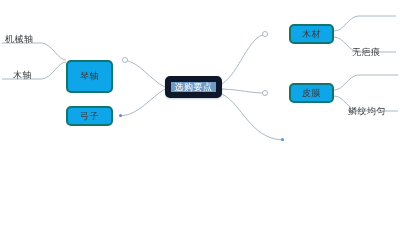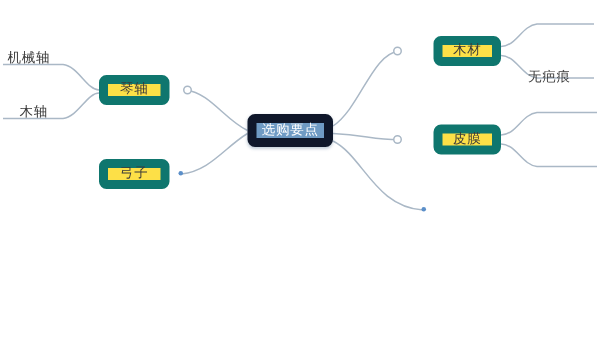--- a/index.html
+++ b/index.html
@@ -37,22 +37,22 @@
     background: #6f9bc4;
     border: 6px solid #0f172a;
     border-radius: 5px;
     color: #ffffff;
     font-size: 9px;
     letter-spacing: 0.5px;
     box-shadow: 0 1px 2px rgba(90,120,150,0.35);
   }
   
   .node-box {
-    background: #fde047;
-    border: 6px solid #0f766e;
+    background: #0ea5e9;
+    border: 2px solid #0f766e;
     border-radius: 5px;
     color: #3b3b3b;
     font-size: 9px;
     letter-spacing: 0.5px;
   }
   
   .node-leaf {
     background: transparent;
     border: none;
     color: #3b3b3b;
@@ -107,31 +107,32 @@
   </svg>
 
   <div class="conn-ring" style="left:122px; top:57px;"></div>
   <div class="conn-dot" style="left:119px; top:114px;"></div>
   <div class="conn-ring" style="left:262px; top:31px;"></div>
   <div class="conn-ring" style="left:262px; top:90px;"></div>
   <div class="conn-dot" style="left:281px; top:138px;"></div>
 
   <div class="node node-root" style="left:165px; top:76px; width:57px; height:22px;">选购要点</div>
 
-  <div class="node node-box" style="left:66px; top:50px; width:47px; height:20px;">琴轴</div>
+  <div class="node node-box" style="left:66px; top:60px; width:47px; height:33px;">琴轴</div>
 
   <div class="node node-leaf" style="left:13px; top:67px; width:40px; height:16px; justify-content:flex-start;">木轴</div>
 
   <div class="node node-leaf" style="left:5px; top:31px; width:48px; height:16px; justify-content:flex-start;">机械轴</div>
 
   <div class="node node-box" style="left:66px; top:106px; width:47px; height:20px;">弓子</div>
 
   <div class="node node-box" style="left:289px; top:24px; width:45px; height:20px;">木材</div>
 
 
   <div class="node node-leaf" style="left:352px; top:44px; width:44px; height:16px; justify-content:flex-start;">无疤痕</div>
 
   <div class="node node-box" style="left:289px; top:83px; width:45px; height:20px;">皮膜</div>
 
 
+  <div class="node node-leaf" style="left:348px; top:103px; width:50px; height:16px; justify-content:flex-start;">鳞纹均匀</div>
 
 
 </div>
 
 </body></html>

